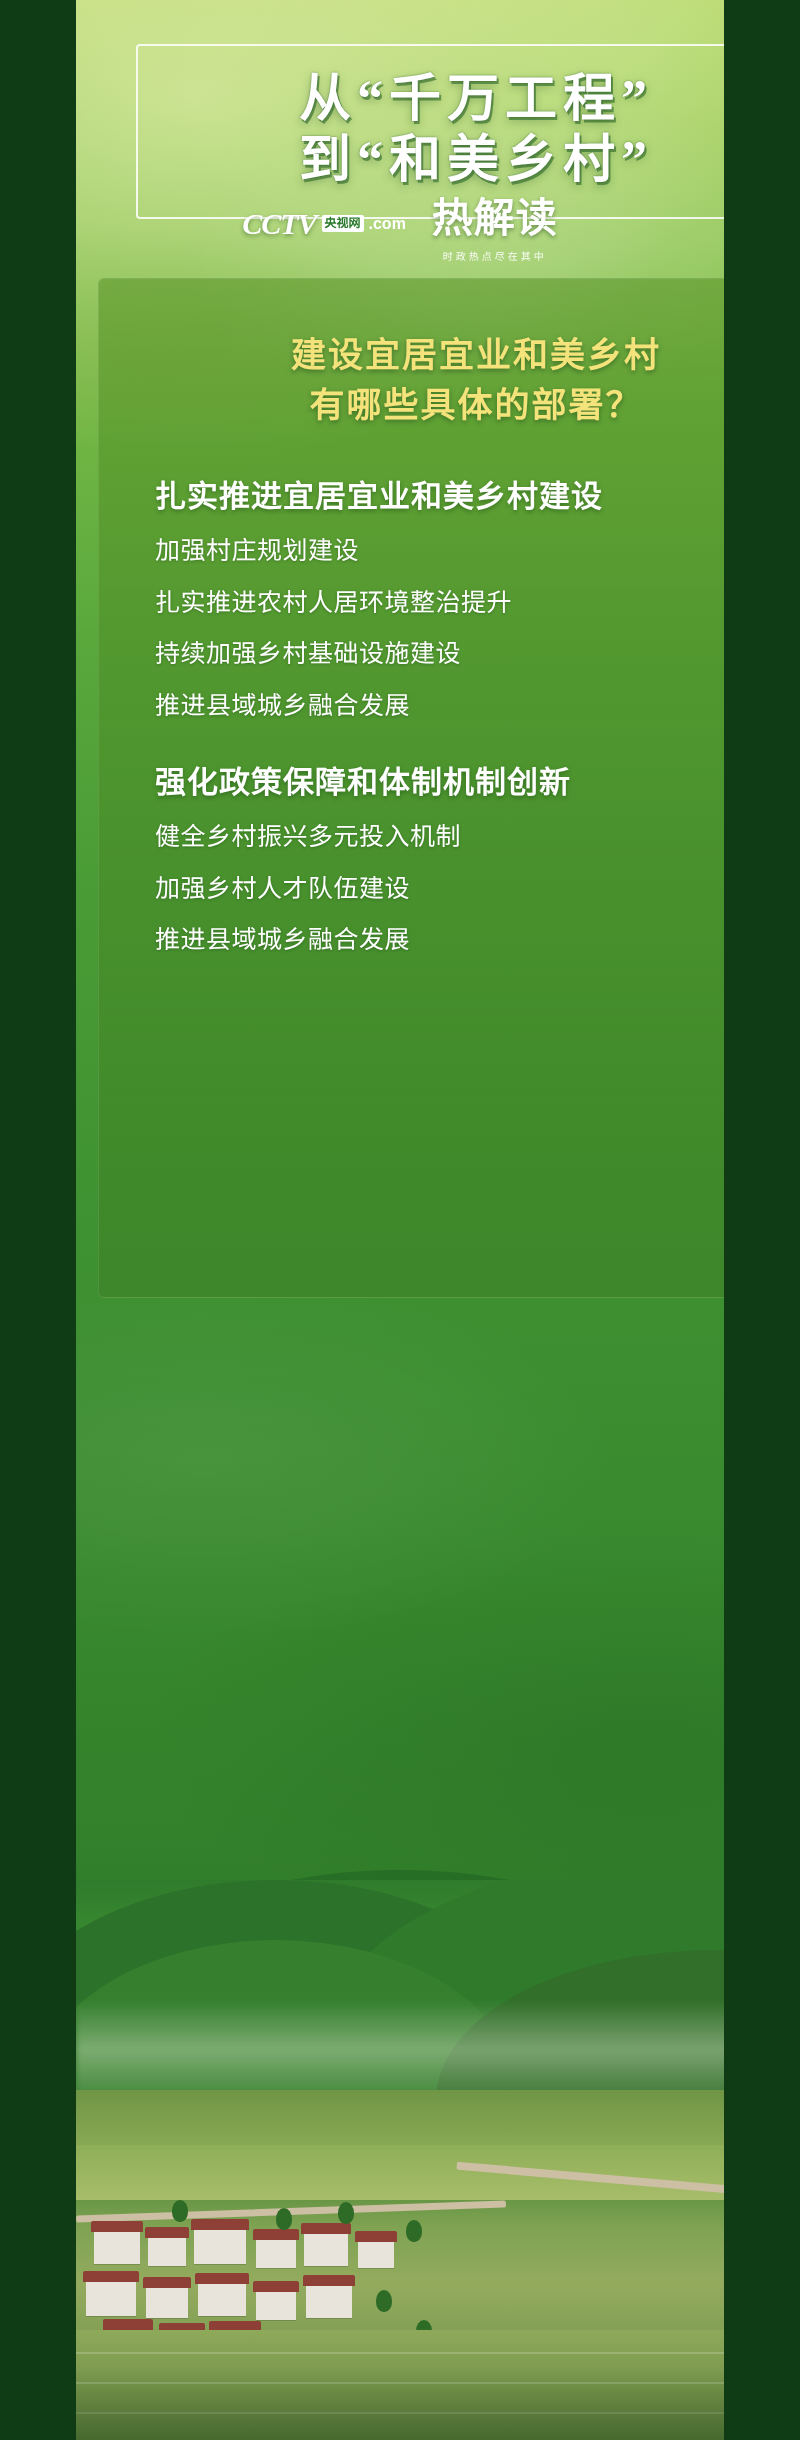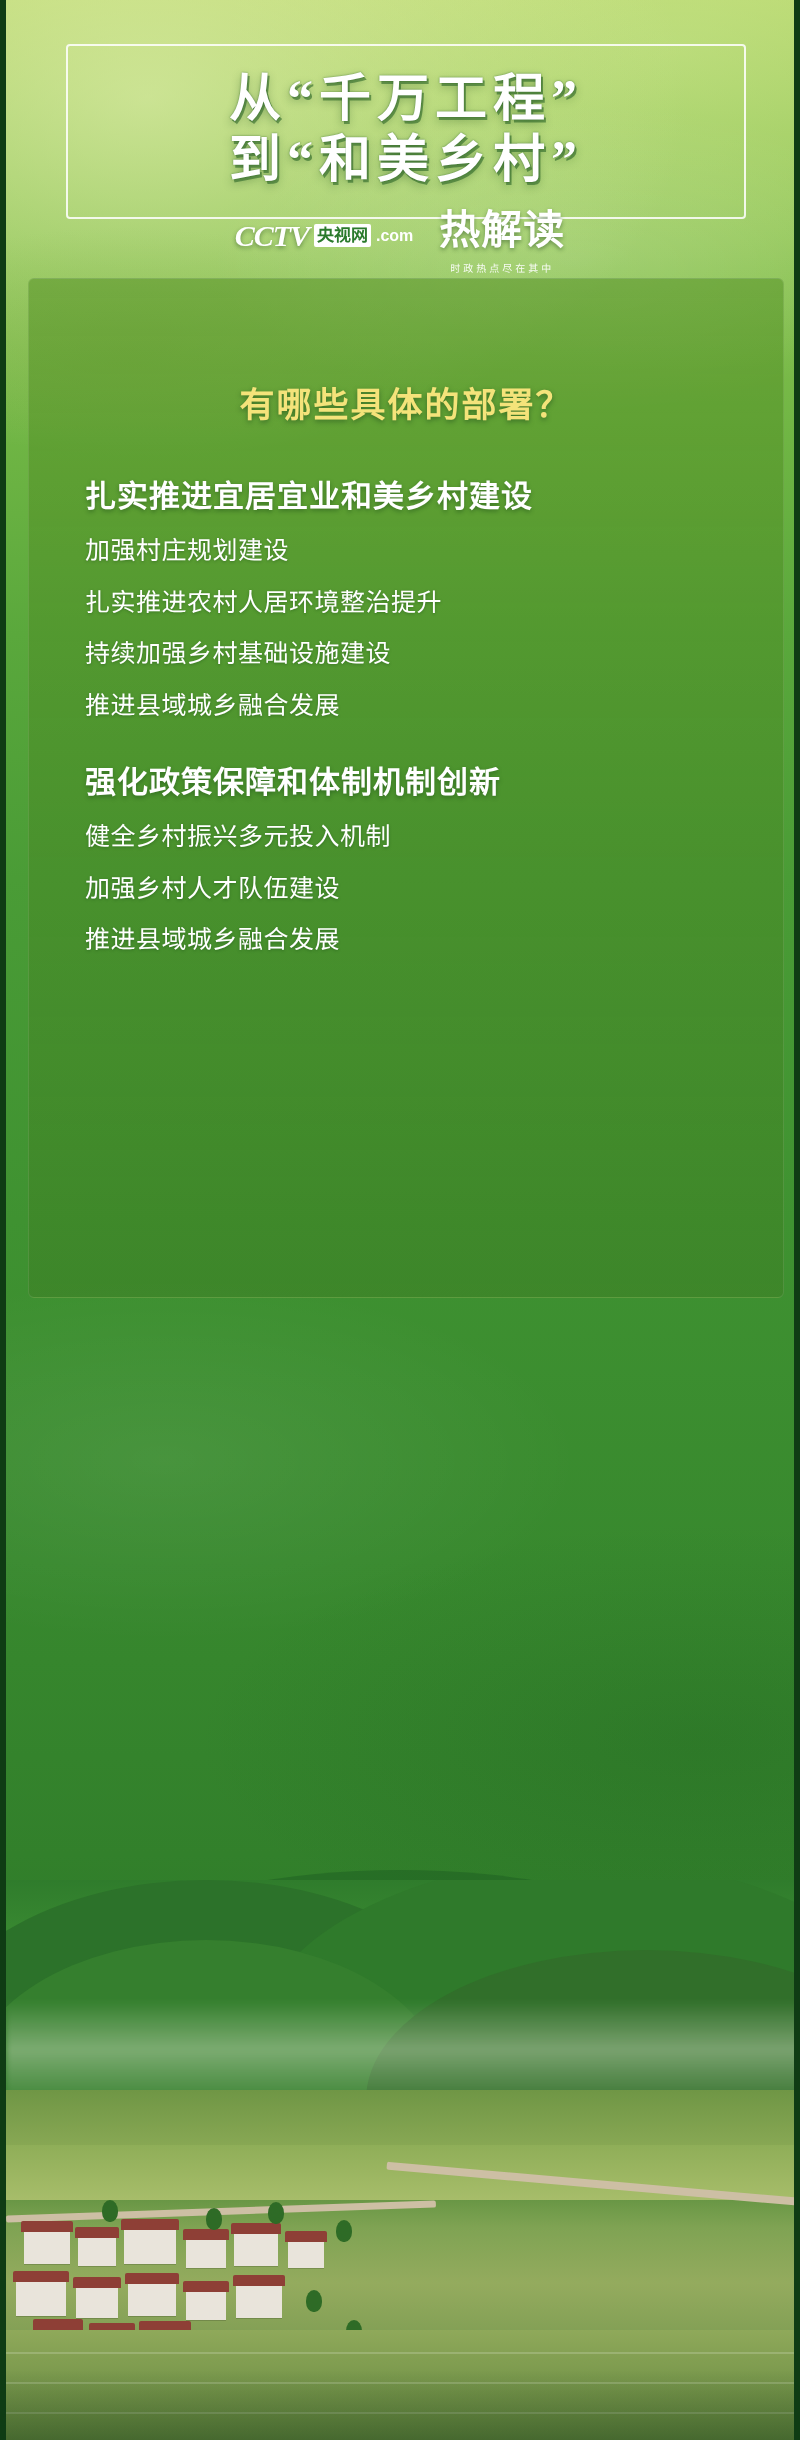--- a/index.html
+++ b/index.html
@@ -7,21 +7,21 @@
     margin: 0;
     padding: 0;
     background: #0f3c14;
   }
   body {
     font-family: "Liberation Sans", "DejaVu Sans", sans-serif;
   }
 
   .poster {
     position: relative;
-    width: 788px;
+    width: 648px;
     height: 2440px;
     margin: 0 auto;
     overflow: hidden;
     background:
       radial-gradient(ellipse 900px 600px at 18% 4%, rgba(236,245,190,0.55) 0%, rgba(236,245,190,0) 60%),
       radial-gradient(ellipse 700px 500px at 85% 2%, rgba(205,233,150,0.45) 0%, rgba(205,233,150,0) 65%),
       linear-gradient(180deg,
         #b6d66a 0%,
         #9ecb5c 5%,
         #86c04e 11%,
@@ -87,21 +87,21 @@
     text-shadow:
       0 0 2px rgba(30,90,30,0.65),
       2px 3px 0 rgba(35,95,35,0.55),
       0 4px 10px rgba(20,70,20,0.35);
     white-space: nowrap;
   }
 
   
   .logo-row {
     position: absolute;
-    top: 196px;
+    top: 184px;
     left: 0; right: 0;
     display: flex;
     align-items: center;
     justify-content: center;
     gap: 26px;
   }
   .cctv-logo {
     display: flex;
     align-items: center;
     gap: 5px;
@@ -112,21 +112,21 @@
     font-style: italic;
     font-size: 30px;
     letter-spacing: -1px;
     color: #ffffff;
     text-shadow: 0 2px 4px rgba(20,60,20,0.45);
   }
   .cctv-cn {
     display: inline-block;
     background: #ffffff;
     color: #2a7a2c;
-    font-size: 17px;
+    font-size: 12px;
     font-weight: bold;
     line-height: 1.15;
     padding: 2px 3px;
     border-radius: 2px;
     letter-spacing: 0;
     text-align: center;
   }
   .cctv-dotcom {
     font-family: "Liberation Sans", sans-serif;
     font-size: 16px;
@@ -319,21 +319,21 @@
       <span class="cctv-dotcom">.com</span>
     </div>
     <div class="brand-block">
       <div class="brand-main">热解读</div>
       <div class="brand-sub">时政热点尽在其中</div>
     </div>
   </div>
 
   <div class="panel">
     <h2 class="panel-heading">
-      <br>
+      <span>建设宜居宜业和美乡村</span><br>
       <span>有哪些具体的部署？</span>
     </h2>
 
     <div class="group">
       <h3 class="group-title">扎实推进宜居宜业和美乡村建设</h3>
       <p class="group-item">加强村庄规划建设</p>
       <p class="group-item">扎实推进农村人居环境整治提升</p>
       <p class="group-item">持续加强乡村基础设施建设</p>
       <p class="group-item">推进县域城乡融合发展</p>
     </div>

